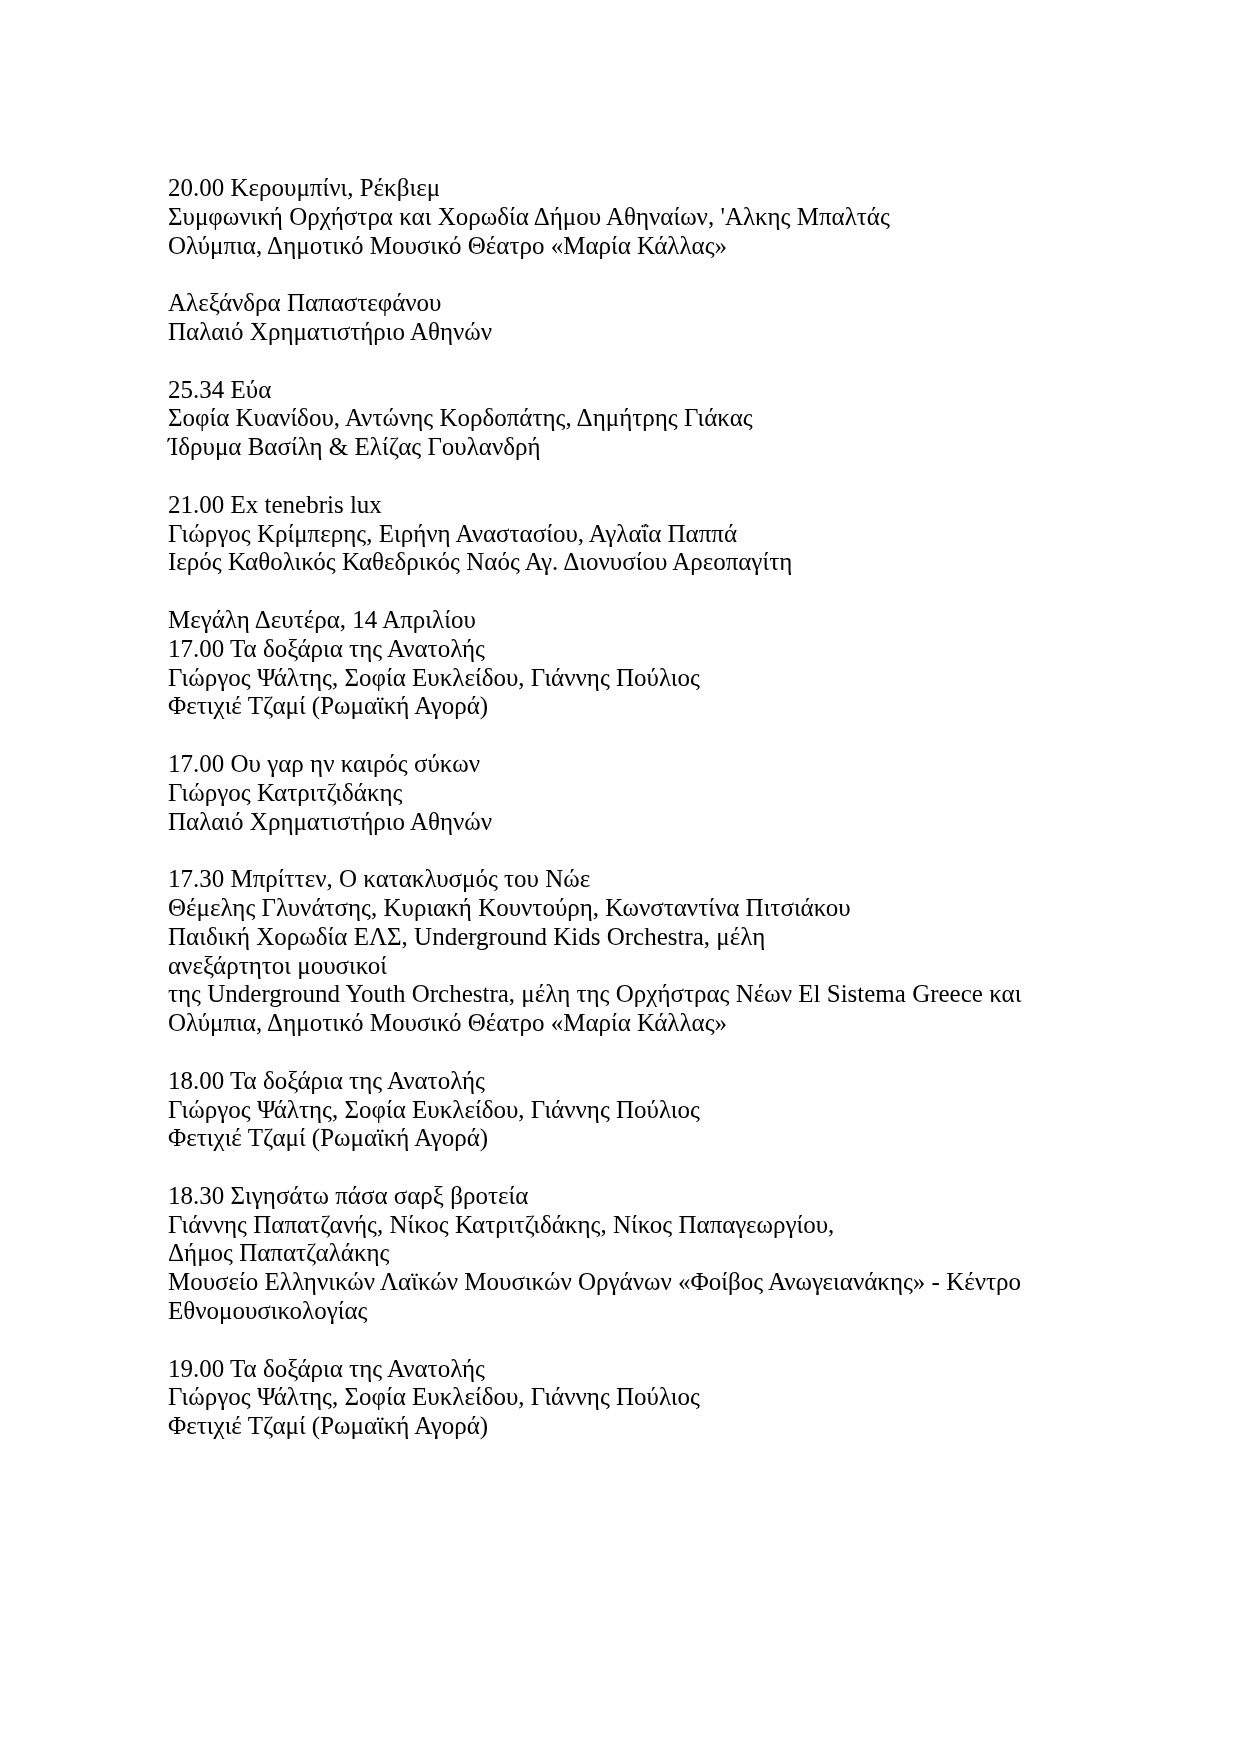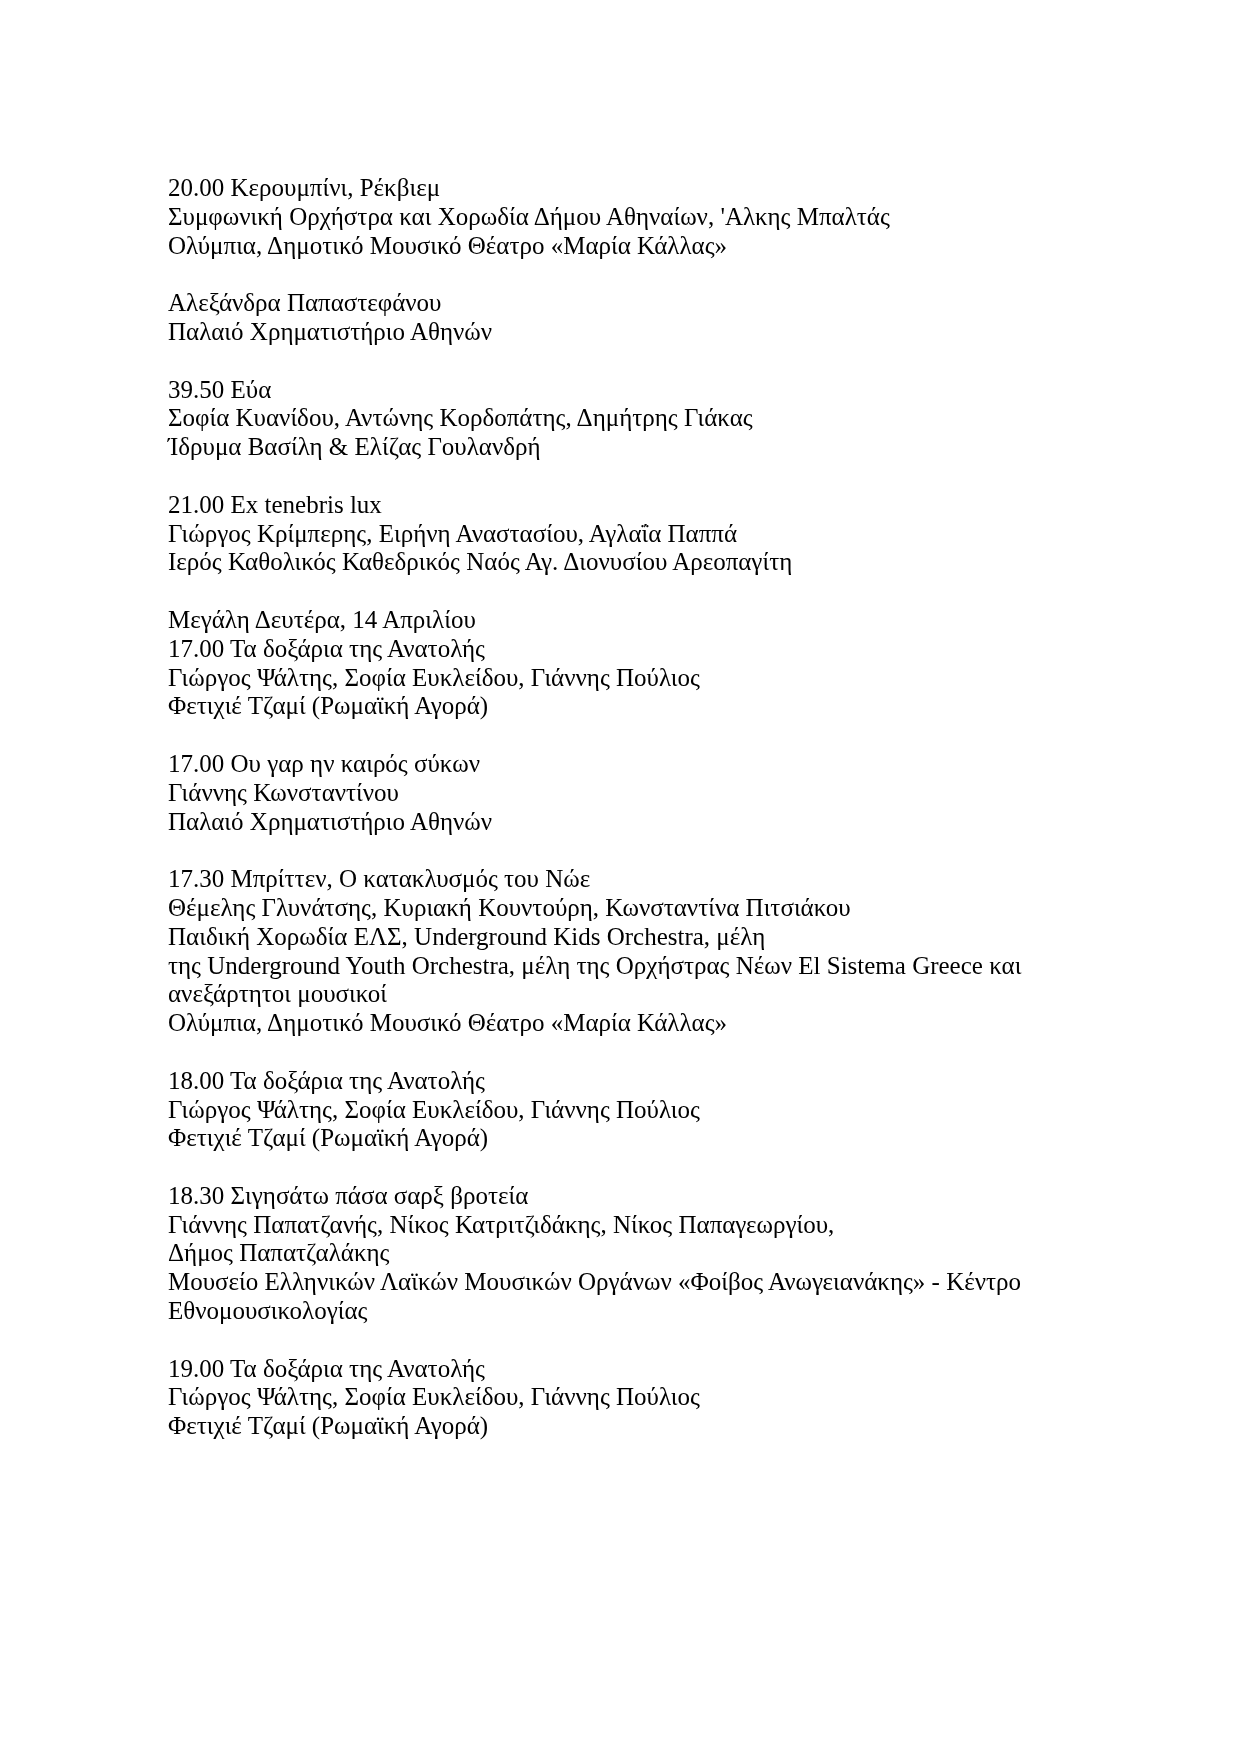--- a/index.html
+++ b/index.html
@@ -42,46 +42,46 @@
       <div class="block">
         <span class="line">20.00 Κερουμπίνι, Ρέκβιεμ</span>
         <span class="line">Συμφωνική Ορχήστρα και Χορωδία Δήμου Αθηναίων, 'Αλκης Μπαλτάς</span>
         <span class="line">Ολύμπια, Δημοτικό Μουσικό Θέατρο «Μαρία Κάλλας»</span>
       </div>
       <div class="block">
         <span class="line">Αλεξάνδρα Παπαστεφάνου</span>
         <span class="line">Παλαιό Χρηματιστήριο Αθηνών</span>
       </div>
       <div class="block">
-        <span class="line">39.50 Εύα</span>
+        <span class="line">25.34 Εύα</span>
         <span class="line">Σοφία Κυανίδου, Αντώνης Κορδοπάτης, Δημήτρης Γιάκας</span>
         <span class="line">Ίδρυμα Βασίλη &amp; Ελίζας Γουλανδρή</span>
       </div>
       <div class="block">
         <span class="line">21.00 Ex tenebris lux</span>
         <span class="line">Γιώργος Κρίμπερης, Ειρήνη Αναστασίου, Αγλαΐα Παππά</span>
         <span class="line">Ιερός Καθολικός Καθεδρικός Ναός Αγ. Διονυσίου Αρεοπαγίτη</span>
       </div>
       <div class="block">
         <span class="line">Μεγάλη Δευτέρα, 14 Απριλίου</span>
         <span class="line">17.00 Τα δοξάρια της Ανατολής</span>
         <span class="line">Γιώργος Ψάλτης, Σοφία Ευκλείδου, Γιάννης Πούλιος</span>
         <span class="line">Φετιχιέ Τζαμί (Ρωμαϊκή Αγορά)</span>
       </div>
       <div class="block">
         <span class="line">17.00 Ου γαρ ην καιρός σύκων</span>
-        <span class="line">Γιάννης Κωνσταντίνου</span>
+        <span class="line">Γιώργος Κατριτζιδάκης</span>
         <span class="line">Παλαιό Χρηματιστήριο Αθηνών</span>
       </div>
       <div class="block">
         <span class="line">17.30 Μπρίττεν, Ο κατακλυσμός του Νώε</span>
         <span class="line">Θέμελης Γλυνάτσης, Κυριακή Κουντούρη, Κωνσταντίνα Πιτσιάκου</span>
         <span class="line">Παιδική Χορωδία ΕΛΣ, Underground Kids Orchestra, μέλη</span>
+        <span class="line">ανεξάρτητοι μουσικοί</span>
         <span class="line">της Underground Youth Orchestra, μέλη της Ορχήστρας Νέων El Sistema Greece και</span>
-        <span class="line">ανεξάρτητοι μουσικοί</span>
         <span class="line">Ολύμπια, Δημοτικό Μουσικό Θέατρο «Μαρία Κάλλας»</span>
       </div>
       <div class="block">
         <span class="line">18.00 Τα δοξάρια της Ανατολής</span>
         <span class="line">Γιώργος Ψάλτης, Σοφία Ευκλείδου, Γιάννης Πούλιος</span>
         <span class="line">Φετιχιέ Τζαμί (Ρωμαϊκή Αγορά)</span>
       </div>
       <div class="block">
         <span class="line">18.30 Σιγησάτω πάσα σαρξ βροτεία</span>
         <span class="line">Γιάννης Παπατζανής, Νίκος Κατριτζιδάκης, Νίκος Παπαγεωργίου,</span>

